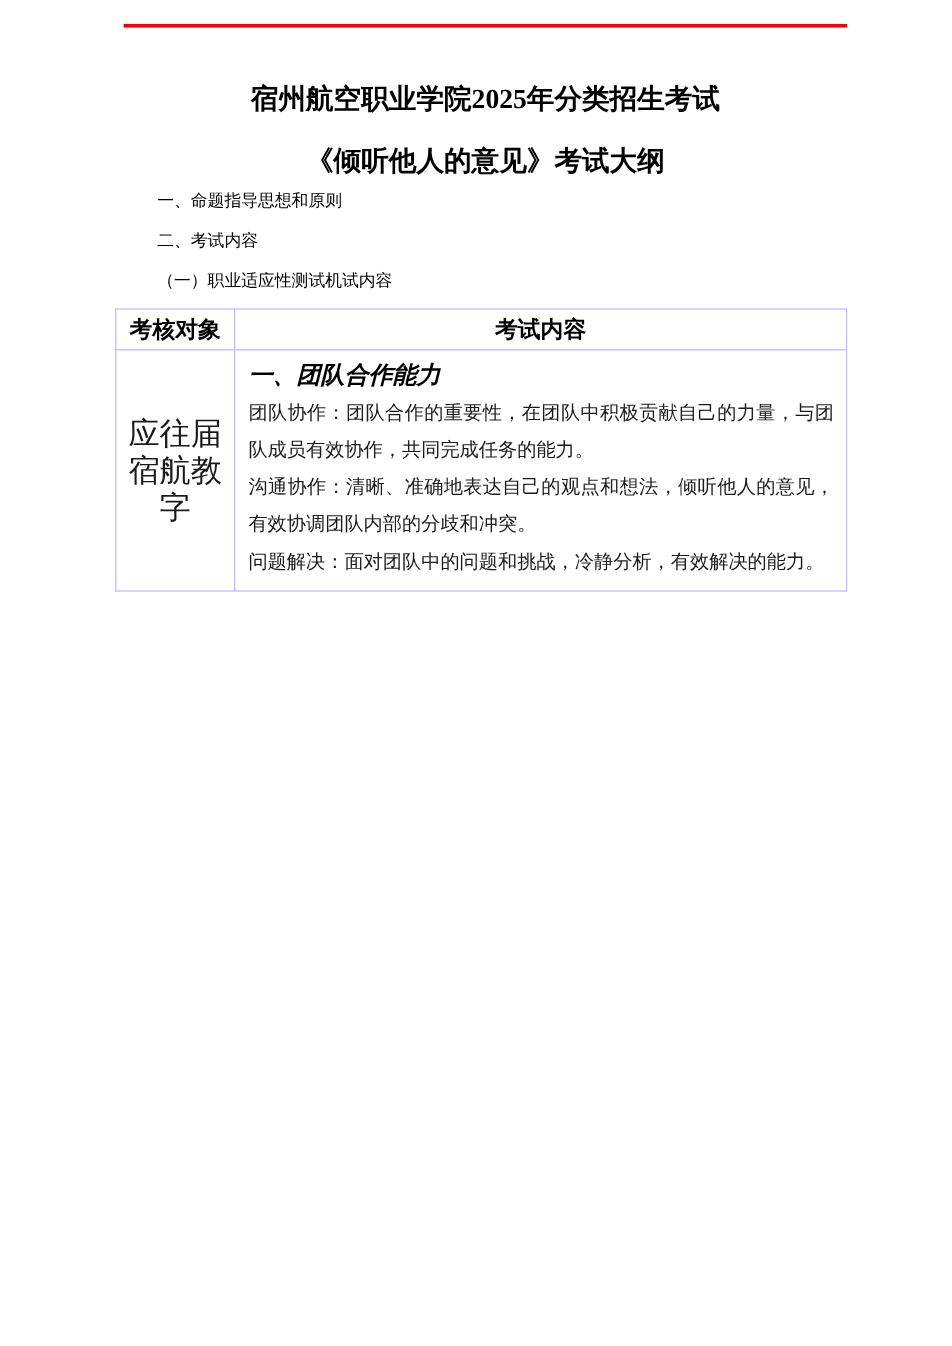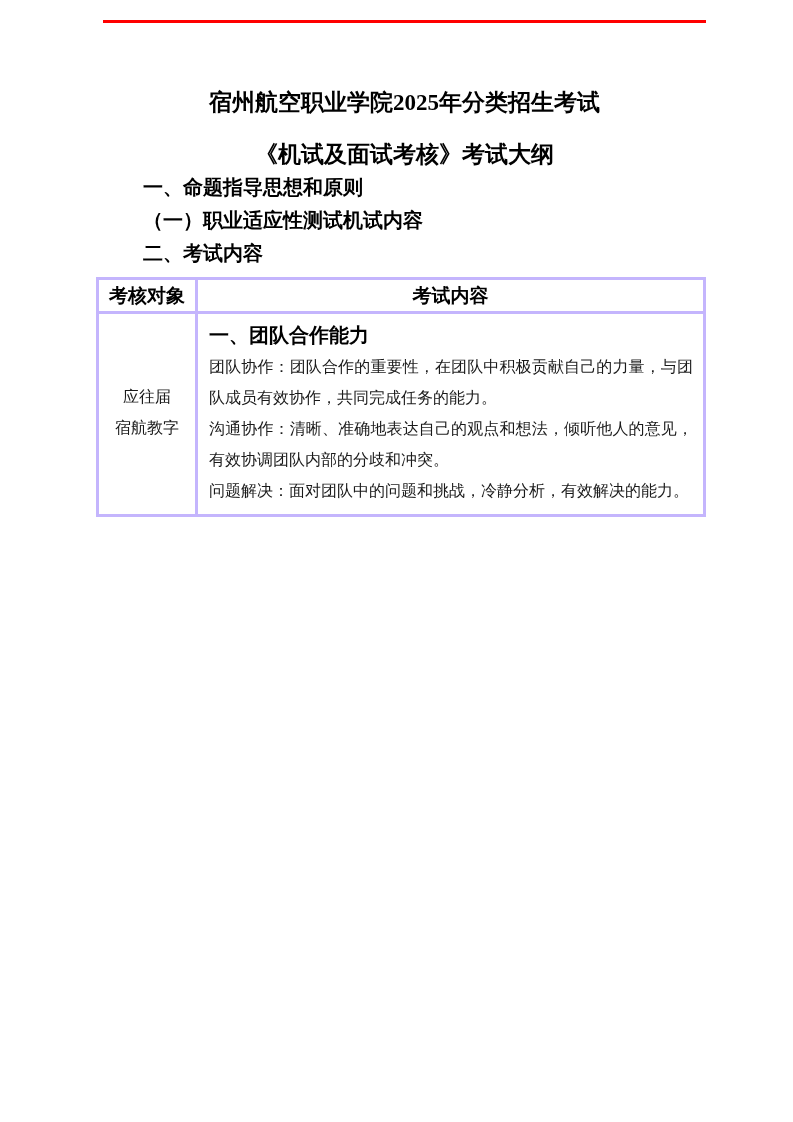--- a/index.html
+++ b/index.html
@@ -39,21 +39,21 @@
     letter-spacing: 2px;
   }
   .red-rule {
     margin-top: 20px;
     height: 3px;
     background: #ff0000;
     border: none;
   }
   
   .doc-title-1 {
-    margin-top: 64px;
+    margin-top: 44px;
     text-align: center;
     font-size: 23px;
     line-height: 32px;
     font-weight: bold;
     color: #000000;
   }
   .doc-title-2 {
     margin-top: 20px;
     text-align: center;
     font-size: 23px;
@@ -66,94 +66,94 @@
     margin-top: 0;
     font-size: 21px;
     line-height: 33px;
     text-align: justify;
     text-indent: 2em;
     color: #1a1a1a;
     letter-spacing: 1px;
   }
   .intro-para { margin-top: 46px; }
   .section-heading {
-    font-size: 20px;
+    font-size: 14px;
     line-height: 33px;
-    font-weight: bold;
+    font-weight: normal;
     color: #000000;
     text-indent: 2em;
     font-family: "Liberation Sans", "DejaVu Sans", sans-serif;
   }
   
   .exam-table {
     width: calc(100% + 7px);
     margin-left: -7px;
     margin-top: 7px;
     border-collapse: collapse;
     table-layout: fixed;
   }
   .exam-table th, .exam-table td {
-    border: 3px solid #c4b5fd;
+    border: 1px solid #c4b5fd;
   }
   .exam-table th {
     height: 34px;
     font-size: 19px;
     font-weight: bold;
     text-align: center;
     vertical-align: middle;
     font-family: "Liberation Sans", "DejaVu Sans", sans-serif;
     color: #000000;
   }
   .col-target { width: 99px; }
   .cell-target {
     text-align: center;
     vertical-align: middle;
-    font-size: 16px;
+    font-size: 26px;
     line-height: 31px;
     color: #1a1a1a;
-    font-family: Liberation Mono, monospace;
   }
   .cell-content {
     padding: 6px 10px 8px 11px;
     vertical-align: top;
   }
   .cell-content-title {
     font-size: 20px;
     line-height: 31px;
     font-weight: bold;
     color: #000000;
     font-family: "Liberation Sans", "DejaVu Sans", sans-serif;
+    font-style: italic;
   }
   .cell-content-item {
     font-size: 16px;
     line-height: 31px;
     text-align: justify;
     color: #1a1a1a;
   }
 </style>
 </head>
 <body>
 
 <div class="page">
 
 
 
   <div class="red-rule"></div>
 
   <div class="doc-title-1">宿州航空职业学院2025年分类招生考试</div>
 
-  <div class="doc-title-2">《机试及面试考核》考试大纲</div>
+  <div class="doc-title-2">《倾听他人的意见》考试大纲</div>
 
 
   <div class="section-heading">一、命题指导思想和原则</div>
 
 
+  <div class="section-heading">二、考试内容</div>
+
   <div class="section-heading">（一）职业适应性测试机试内容</div>
-
-  <div class="section-heading">二、考试内容</div>
 
   <table class="exam-table">
     <colgroup>
       <col class="col-target">
       <col>
     </colgroup>
     <thead>
       <tr>
         <th>考核对象</th>
         <th>考试内容</th>

